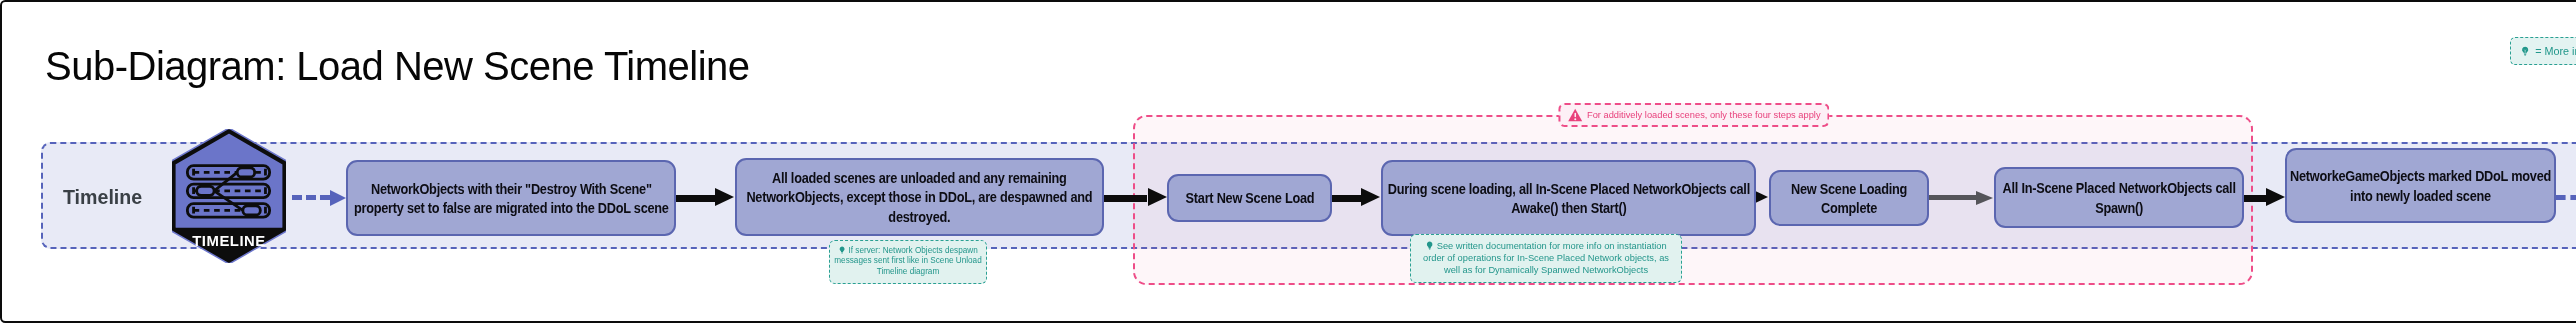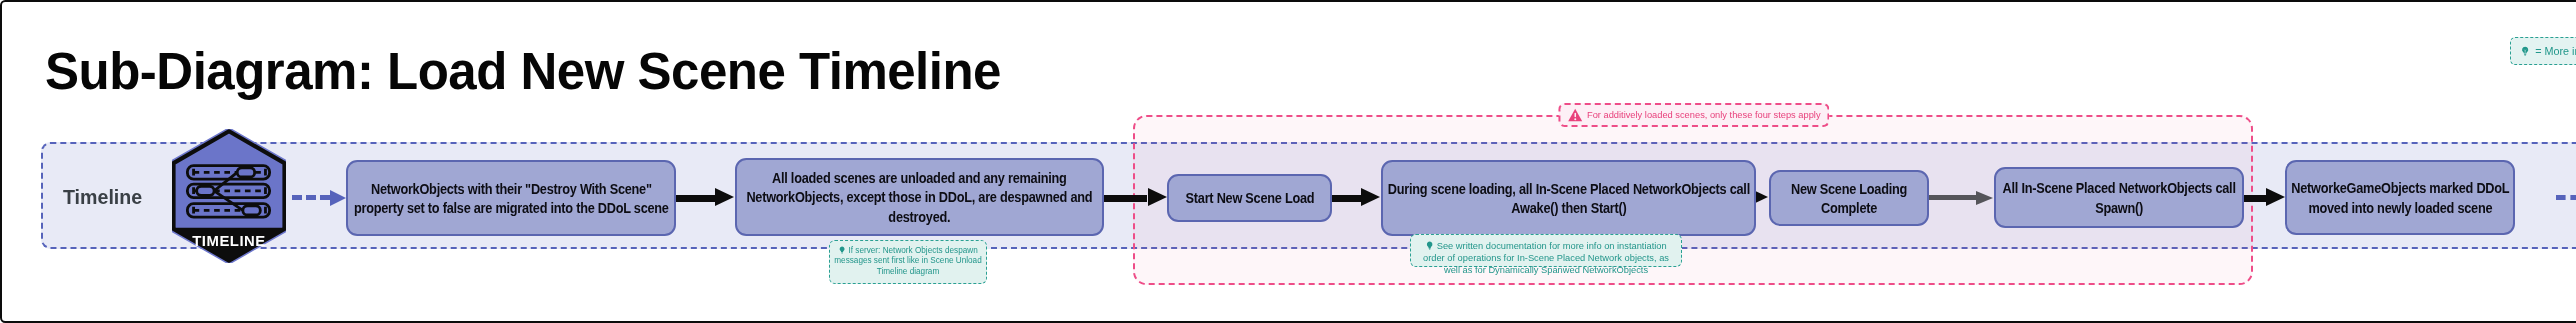--- a/index.html
+++ b/index.html
@@ -1,21 +1,21 @@
 <!DOCTYPE html>
 <html style="font-size:8.2px"><head>
 <meta charset="utf-8">
 <style>
   html,body{margin:0;padding:0;background:#fff;}
   body{width:2634px;height:323px;font-family:"Liberation Sans",sans-serif;}
   .canvas{position:relative;width:2634px;height:323px;box-sizing:border-box;
           border:2.1px solid #0c0c0c;border-radius:5.2px;background:#ffffff;overflow:hidden;}
 
   
-  .title{position:absolute;left:43px;top:44px;font-size:51px;font-weight:bold;
+  .title{position:absolute;left:43px;top:44px;font-size:40px;font-weight:normal;
          color:#060606;letter-spacing:-0.5px;white-space:nowrap;line-height:1;}
 
   
   .badge{position:absolute;left:2508px;top:35px;height:28px;box-sizing:border-box;
          display:flex;align-items:center;gap:4.6px;padding:0 9.3px;
          border:1.5px dashed #2aa093;border-radius:5.2px;background:#e3f3f1;
          color:#21978b;font-size:10.8px;z-index:7;}
 
   
   .band{position:absolute;left:39px;top:140px;width:2556px;height:107px;box-sizing:border-box;
@@ -37,21 +37,21 @@
         border-radius:11.3px;display:flex;align-items:center;justify-content:center;
         color:#0d0d14;font-weight:bold;font-size:15px;letter-spacing:-0.3px;
         line-height:1.3;text-align:center;z-index:4;}
   .node>span{display:block;width:118%;flex:none;transform:scaleX(0.85);transform-origin:50% 50%;}
   .n1{left:344px;top:158px;width:330px;height:76px;}
   .n2{left:733px;top:156px;width:369px;height:78px;}
   .n3{left:1165px;top:172px;width:165px;height:48px;}
   .n4{left:1379px;top:158px;width:375px;height:76px;}
   .n5{left:1767px;top:168px;width:160px;height:56px;text-align:center;}
   .n6{left:1992px;top:165px;width:250px;height:61px;}
-  .n7{left:2283px;top:158px;width:230px;height:75px;}
+  .n7{left:2283px;top:146px;width:271px;height:75px;}
 
   
   .shaft{position:absolute;height:6.7px;background:#0c0c0c;top:193px;z-index:3;}
   .head{position:absolute;width:0;height:0;top:186px;z-index:3;
         border-top:9.8px solid transparent;border-bottom:9.8px solid transparent;
         border-left:19.6px solid #0c0c0c;}
   .dash-shaft{position:absolute;height:0;border-top:5.7px dashed #5663bb;top:193px;z-index:3;}
   .p-head{position:absolute;width:0;height:0;top:188px;z-index:3;
           border-top:8.2px solid transparent;border-bottom:8.2px solid transparent;
           border-left:16.5px solid #5663bb;}
@@ -67,21 +67,21 @@
   .a5s{left:1926px;width:48px;} .a5h{left:1974px;}
   .a6s{left:2221px;width:43px;} .a6h{left:2264px;}
   .a7s{left:2554px;width:24px;}
 
   
   .note{position:absolute;box-sizing:border-box;border:1.5px dashed #2aa093;border-radius:6px;
         background:#e1f2ef;color:#23968b;text-align:center;z-index:6;}
   .note svg{vertical-align:-1.5px;margin-right:2.1px;}
   .note1{left:827px;top:238px;width:158px;height:44px;font-size:8.2px;line-height:1.3;
          padding:4.6px 4.1px;}
-  .note2{left:1408px;top:232px;width:272px;height:33px;font-size:9.3px;line-height:1.3;
+  .note2{left:1408px;top:232px;width:272px;height:49px;font-size:9.3px;line-height:1.3;
          padding:5.2px 6.2px;}
 </style>
 </head>
 <body>
 
 <div class="canvas">
 
   <div class="title">Sub-Diagram: Load New Scene Timeline</div>
 
   <div class="badge">

